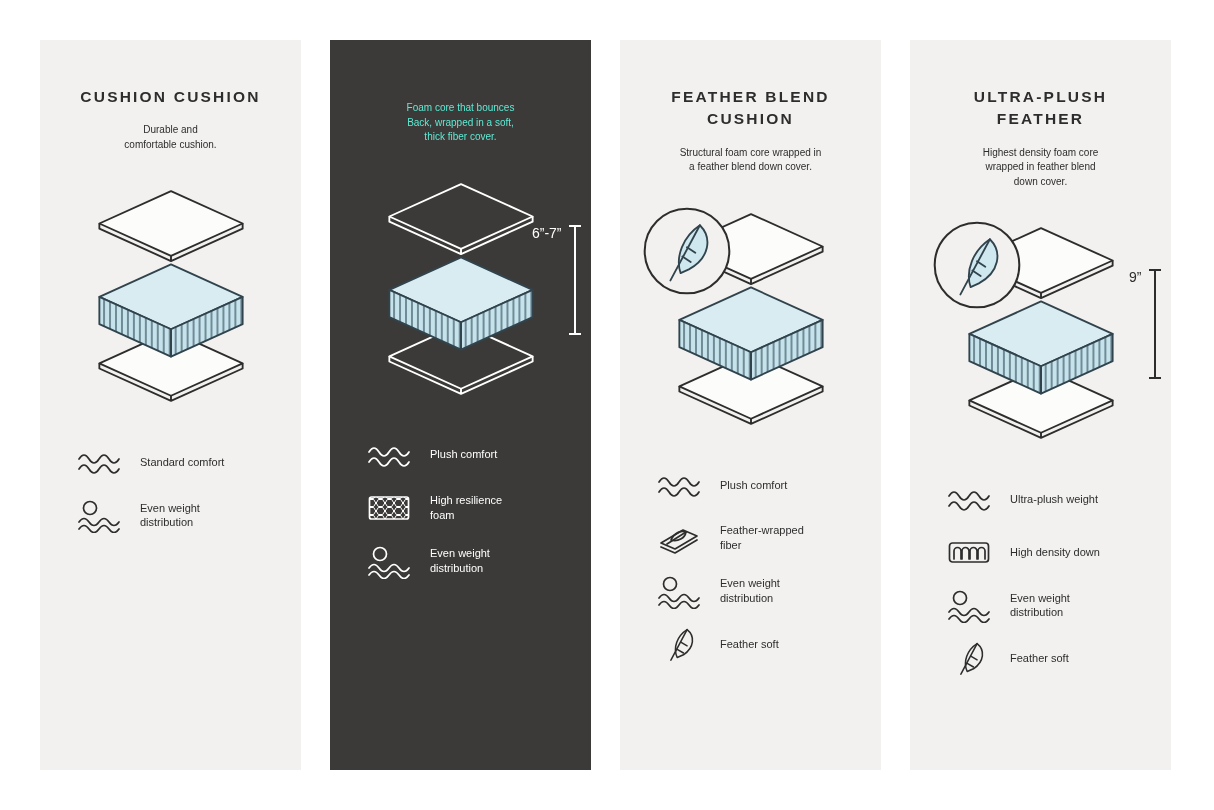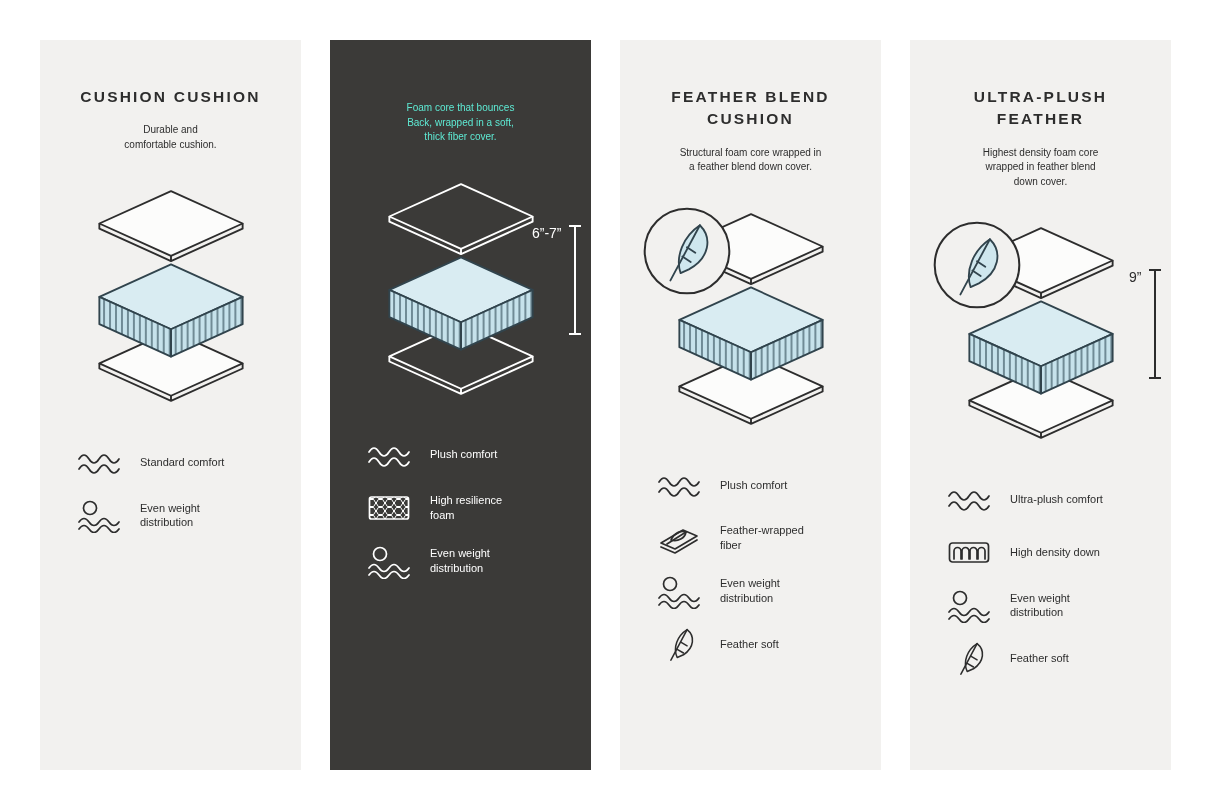--- a/index.html
+++ b/index.html
@@ -258,21 +258,21 @@
       </div>
     </div>
     <ul class="features">
       <li class="feature">
         <span class="fi-box">
           <svg viewBox="0 0 44 34">
               <path d="M2 14 q5 -8 10 0 t10 0 t10 0 t10 0"></path>
               <path d="M2 24 q5 -8 10 0 t10 0 t10 0 t10 0"></path>
             </svg>
         </span>
-        <span class="fi-label">Ultra-plush comfort</span>
+        <span class="fi-label">Ultra-plush weight</span>
       </li>
       <li class="feature">
         <span class="fi-box">
           <svg viewBox="0 0 44 30">
             <rect x="2.5" y="6" width="39" height="19" rx="3"></rect>
             <path d="M7 22 V14 a3.5 3.5 0 0 1 7 0 V22 M15 22 V14 a3.5 3.5 0 0 1 7 0 V22 M23 22 V14 a3.5 3.5 0 0 1 7 0 V22 M31 22 V14 a3.5 3.5 0 0 1 7 0 V22"></path>
           </svg>
         </span>
         <span class="fi-label">High density down</span>
       </li>

